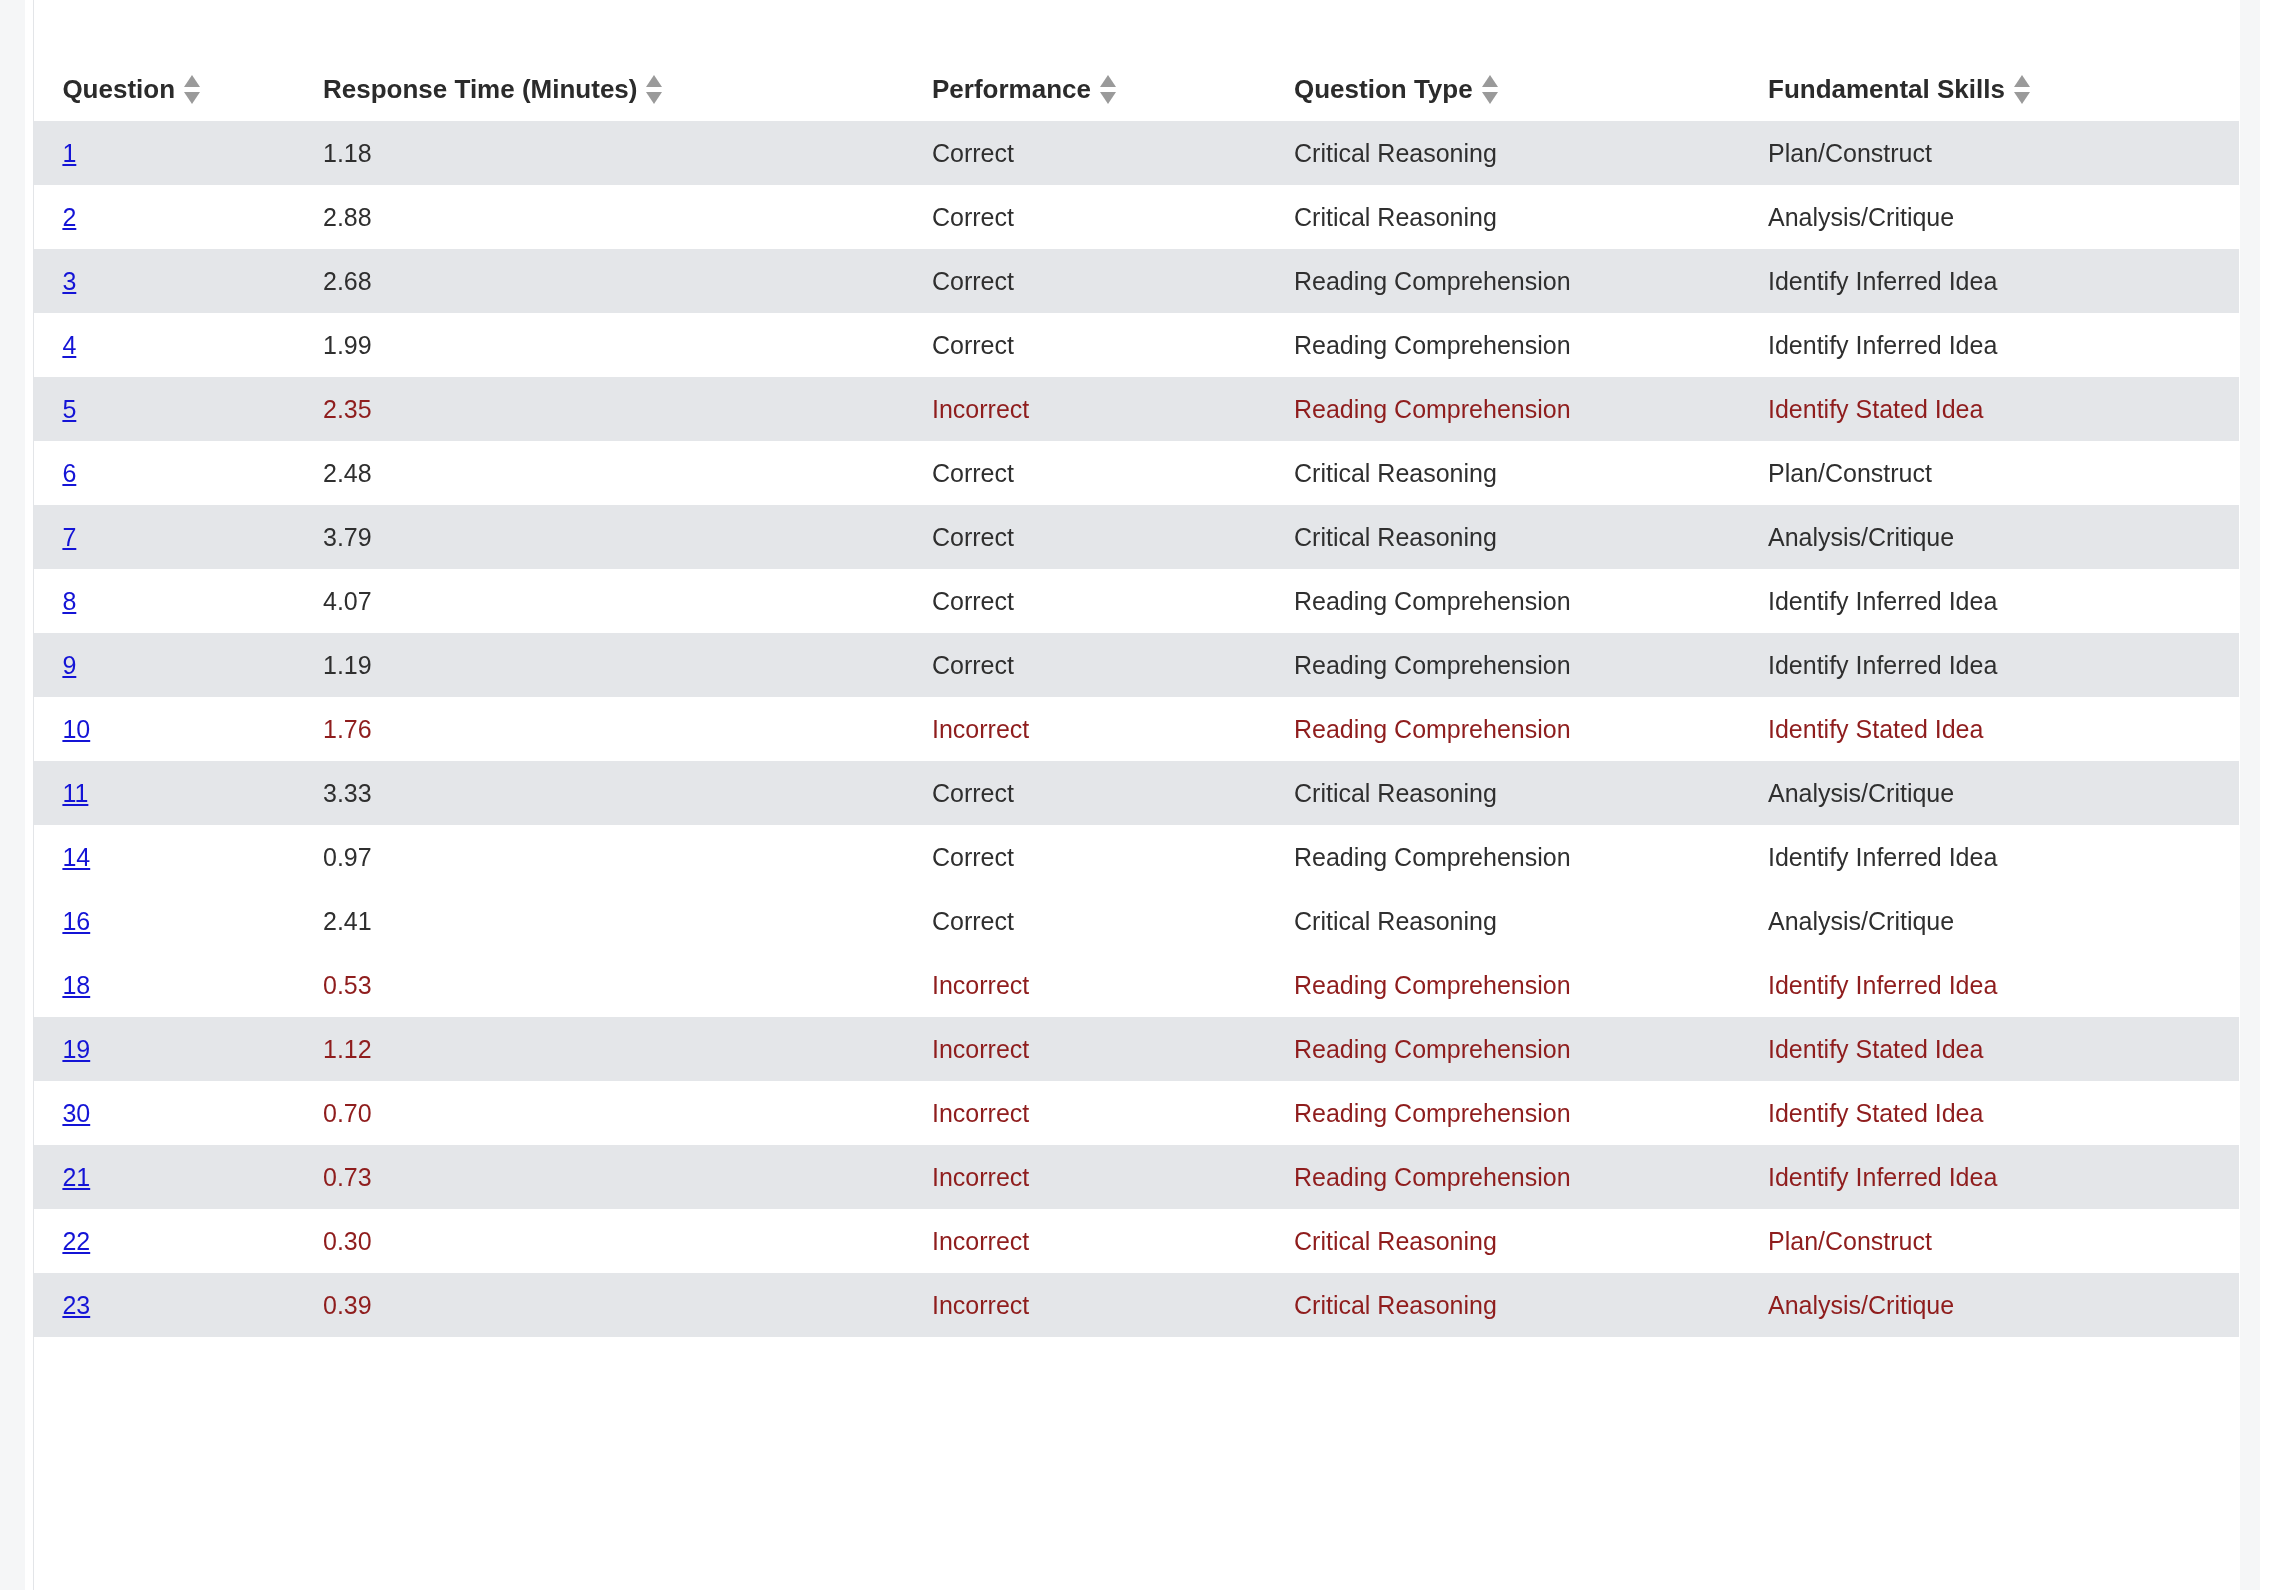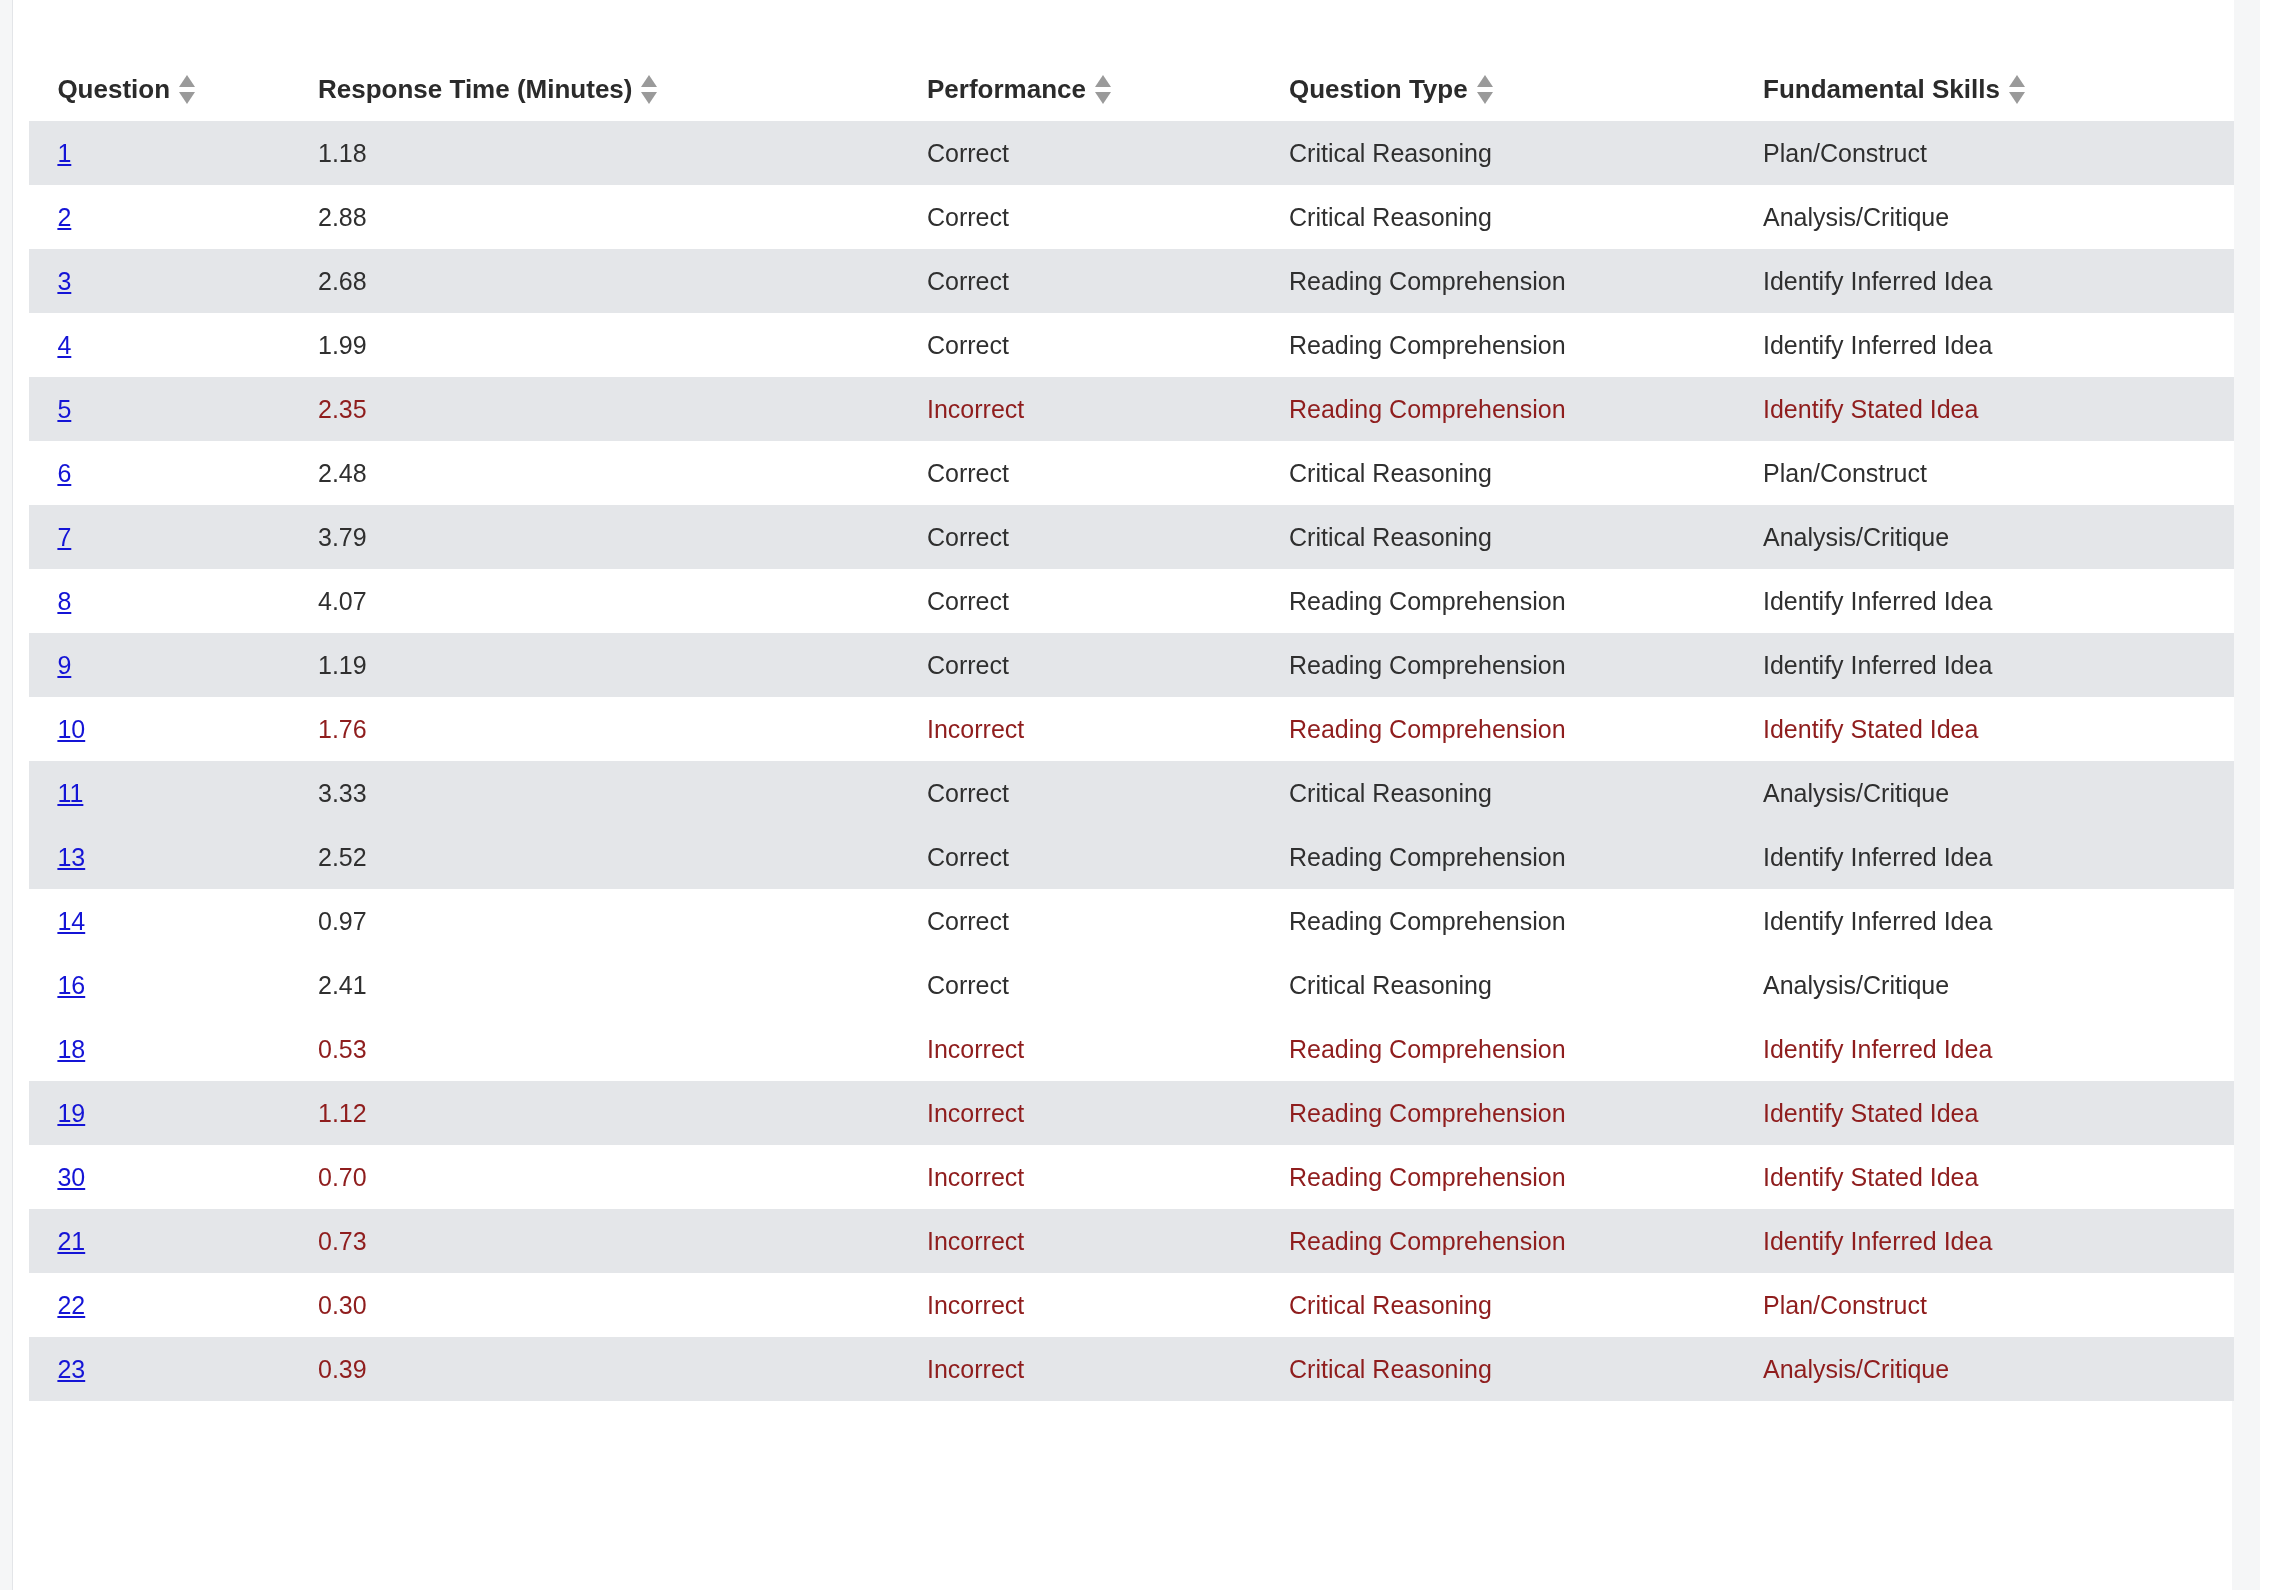--- a/index.html
+++ b/index.html
@@ -36,27 +36,26 @@
     top: 0;
     left: 2232px;
     width: 28.4px;
     height: 1590px;
     background: #f5f6f7;
   }
 
   .table-wrap {
     position: absolute;
     top: 0;
-    left: 12px;
+    left: 33px;
     width: 2207px;
     height: 1590px;
     background: #ffffff;
     border-left: 1.8px solid #e3e5e8;
     box-sizing: border-box;
-    padding-left: 16px;
   }
 
   table.results {
     width: 2205px;
     border-collapse: collapse;
     table-layout: fixed;
   }
 
   table.results col.c-question          { width: 289px; }
   table.results col.c-response          { width: 609px; }
@@ -254,27 +253,20 @@
             <td>Reading Comprehension</td>
             <td>Identify Stated Idea</td>
           </tr>
           <tr class="zebra">
             <td class="col-1"><a class="qlink" href="#">11</a></td>
             <td>3.33</td>
             <td>Correct</td>
             <td>Critical Reasoning</td>
             <td>Analysis/Critique</td>
           </tr>
-          <tr class="zebra">
-            <td class="col-1"><a class="qlink" href="#">13</a></td>
-            <td>2.52</td>
-            <td>Correct</td>
-            <td>Reading Comprehension</td>
-            <td>Identify Inferred Idea</td>
-          </tr>
           <tr class="plain">
             <td class="col-1"><a class="qlink" href="#">14</a></td>
             <td>0.97</td>
             <td>Correct</td>
             <td>Reading Comprehension</td>
             <td>Identify Inferred Idea</td>
           </tr>
           <tr class="plain">
             <td class="col-1"><a class="qlink" href="#">16</a></td>
             <td>2.41</td>

